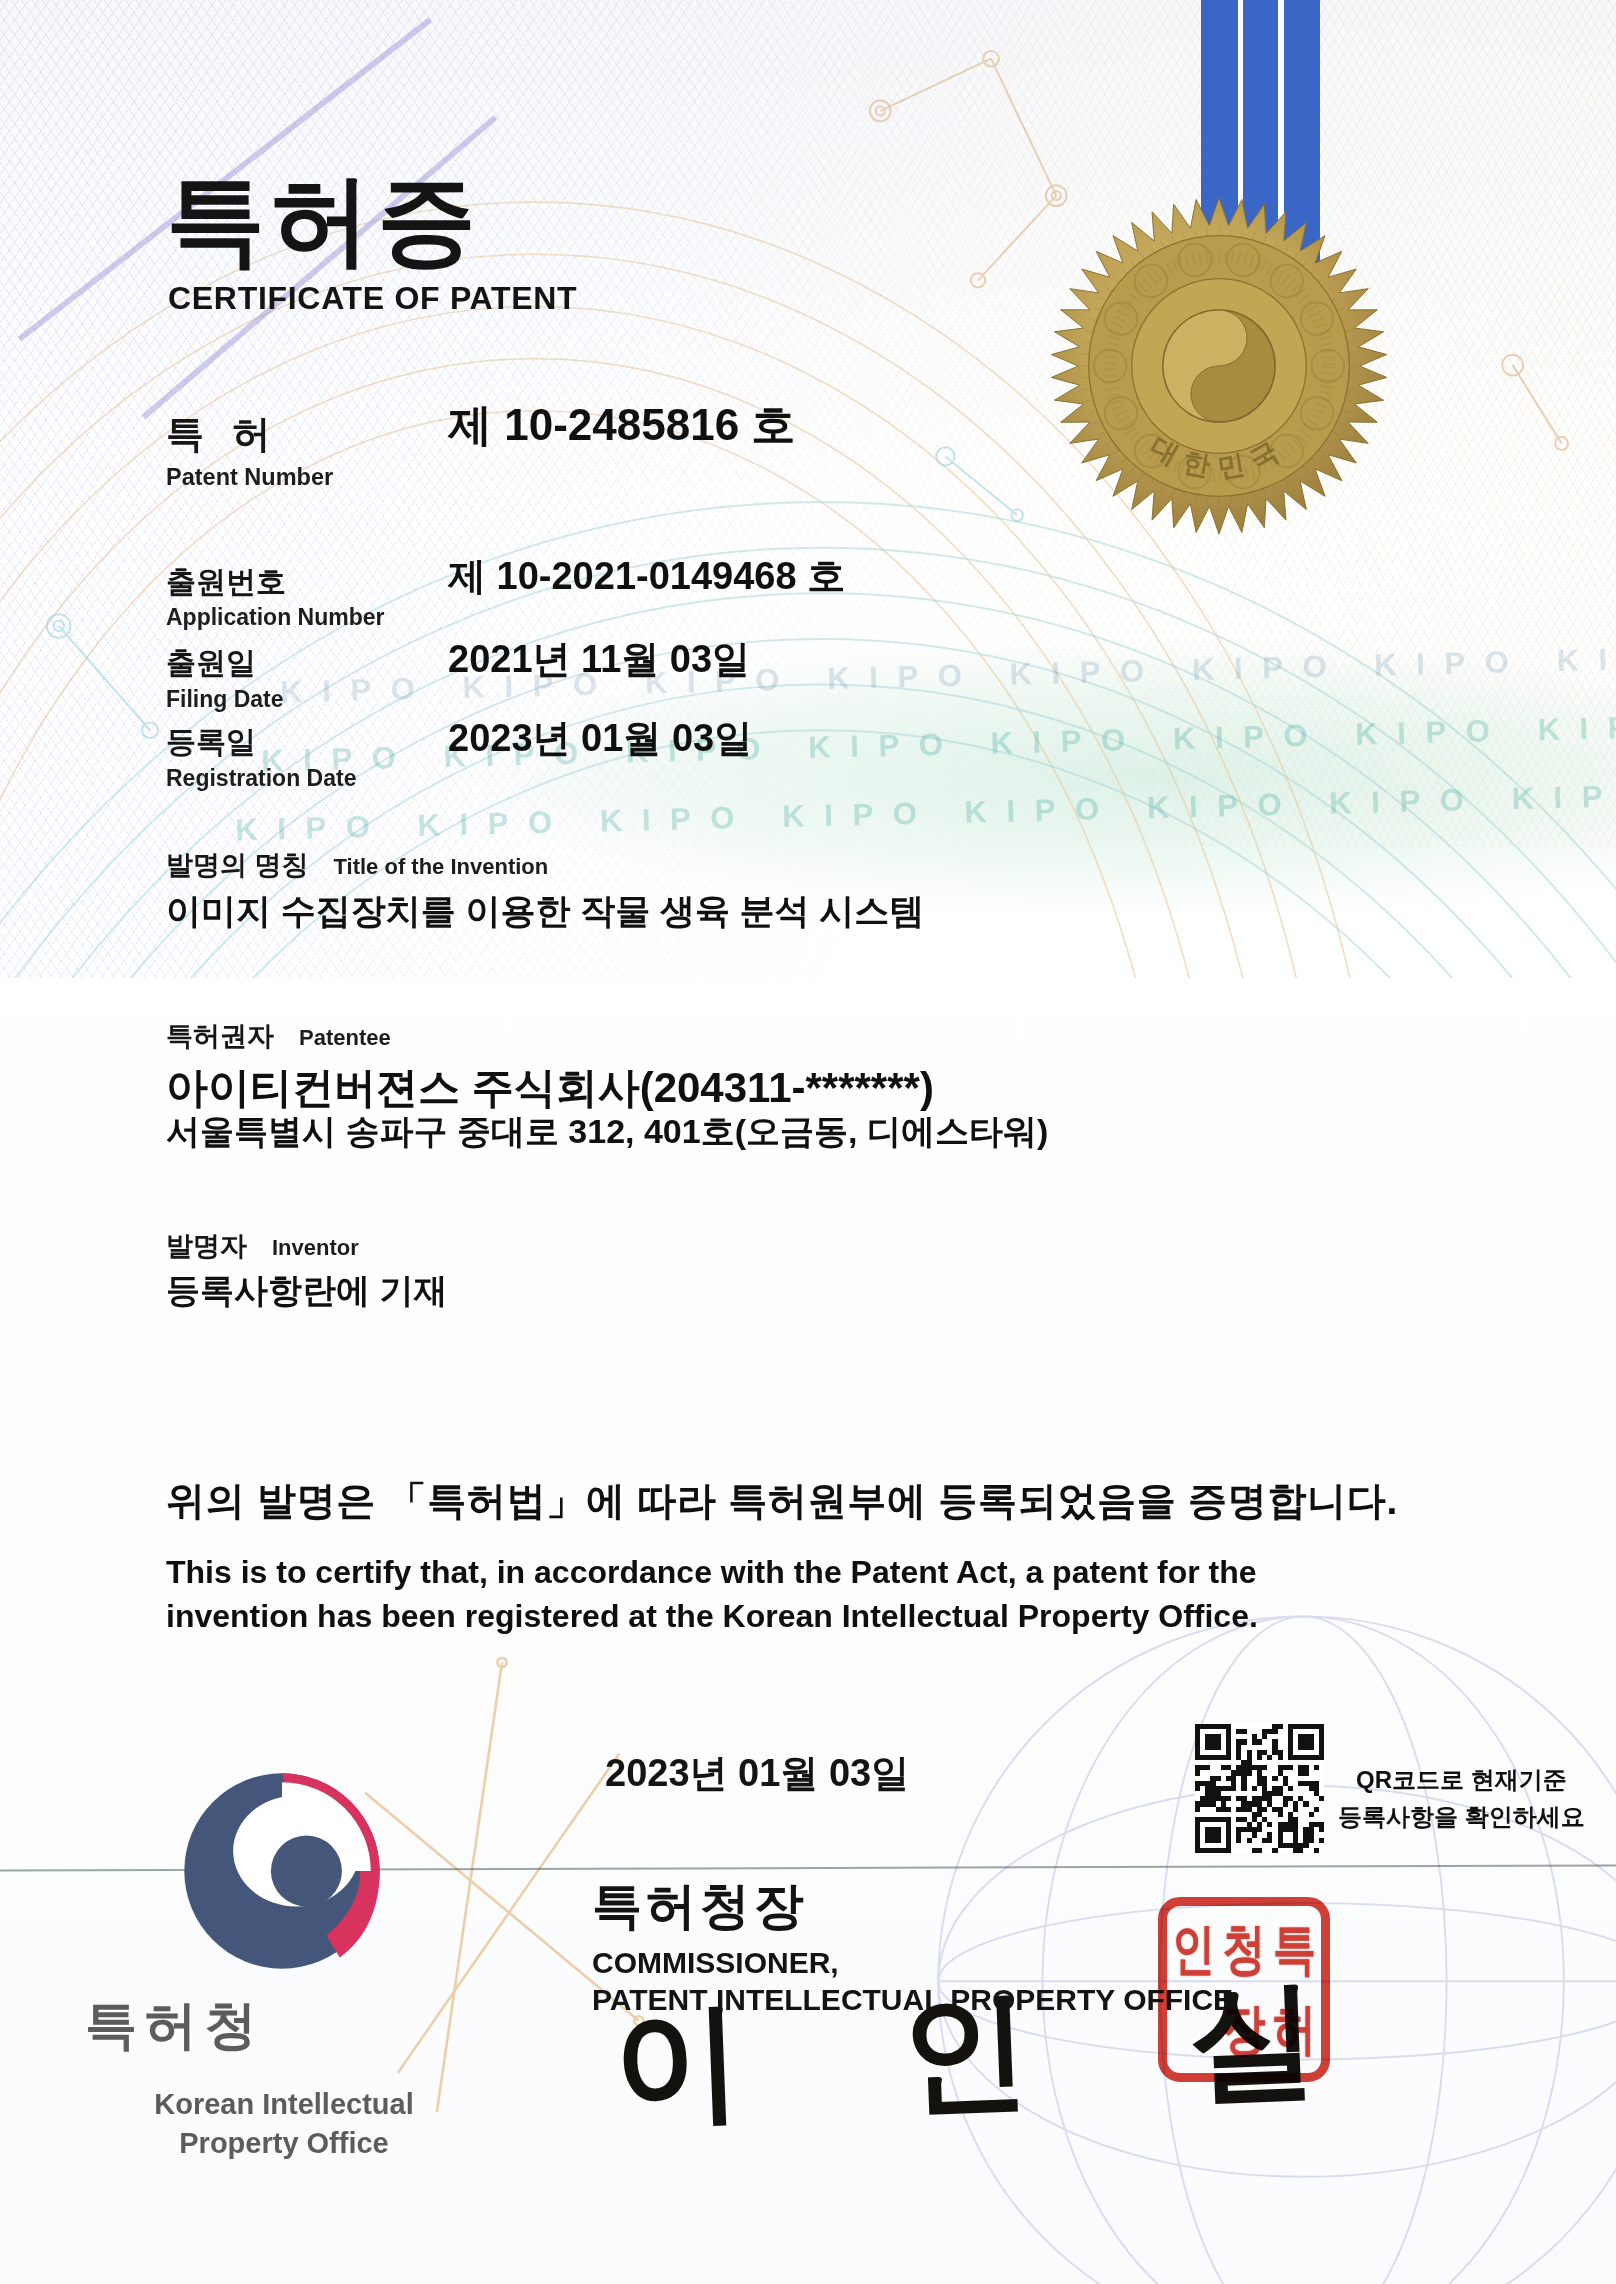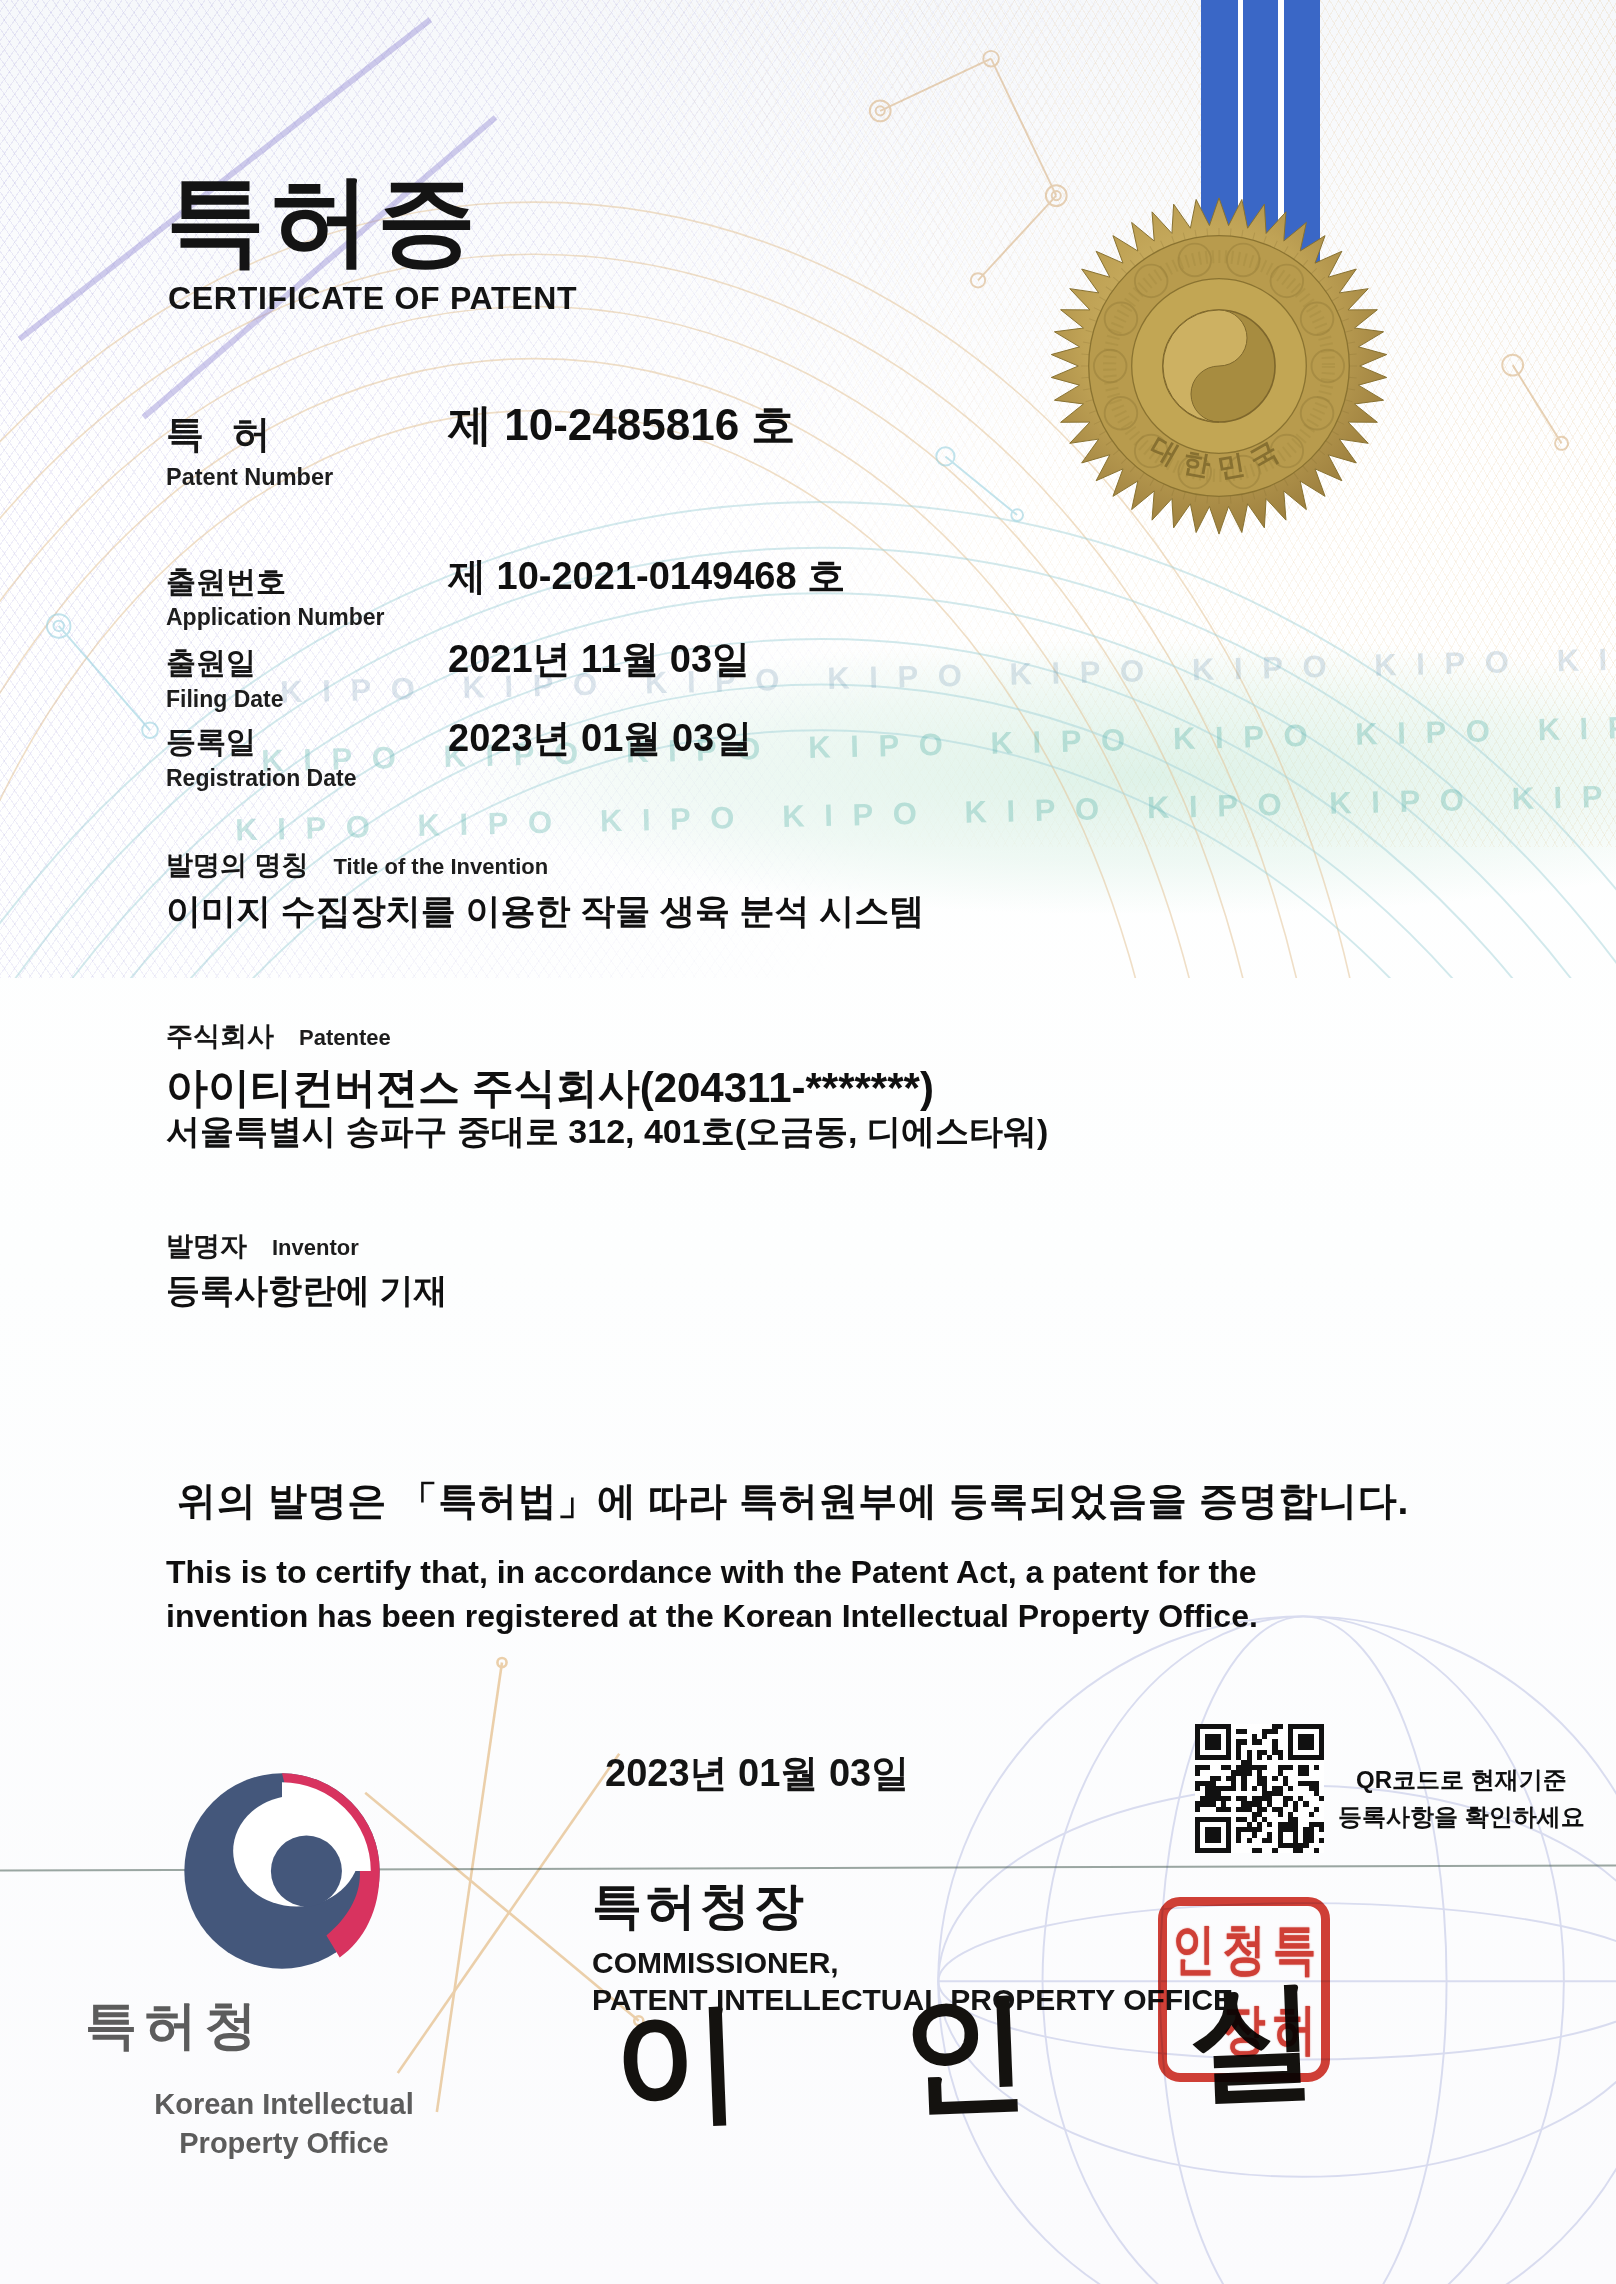--- a/index.html
+++ b/index.html
@@ -288,33 +288,33 @@
   <div class="abs lbl-en" style="left:166px;top:765px;font-size:23px;">Registration Date</div>
   <div class="abs val" style="left:448px;top:713px;font-size:38px;">2023년 01월 03일</div>
 
   <div class="abs sec-label" style="left:166px;top:847px;">
     <span class="lbl-ko" style="font-size:27px;">발명의 명칭</span>
     <span class="lbl-en" style="font-size:22px;">Title of the Invention</span>
   </div>
   <div class="abs val" style="left:166px;top:888px;font-size:35px;">이미지 수집장치를 이용한 작물 생육 분석 시스템</div>
 
   <div class="abs sec-label" style="left:166px;top:1018px;">
-    <span class="lbl-ko" style="font-size:27px;">주식회사</span>
+    <span class="lbl-ko" style="font-size:27px;">특허권자</span>
     <span class="lbl-en" style="font-size:22px;">Patentee</span>
   </div>
   <div class="abs val" style="left:166px;top:1060px;font-size:42px;">아이티컨버젼스 주식회사(204311-*******)</div>
   <div class="abs val" style="left:166px;top:1109px;font-size:34px;">서울특별시 송파구 중대로 312, 401호(오금동, 디에스타워)</div>
 
   <div class="abs sec-label" style="left:166px;top:1228px;">
     <span class="lbl-ko" style="font-size:27px;">발명자</span>
     <span class="lbl-en" style="font-size:22px;">Inventor</span>
   </div>
   <div class="abs val" style="left:166px;top:1268px;font-size:34px;">등록사항란에 기재</div>
 
-  <div class="abs stmt" style="left:177px;top:1474px;font-size:39px;letter-spacing:0.7px;">위의 발명은 「특허법」에 따라 특허원부에 등록되었음을 증명합니다.</div>
+  <div class="abs stmt" style="left:166px;top:1474px;font-size:39px;letter-spacing:0.7px;">위의 발명은 「특허법」에 따라 특허원부에 등록되었음을 증명합니다.</div>
   <div class="abs stmt" style="left:166px;top:1554px;font-size:32px;">This is to certify that, in accordance with the Patent Act, a patent for the</div>
   <div class="abs stmt" style="left:166px;top:1598px;font-size:32px;">invention has been registered at the Korean Intellectual Property Office.</div>
 
   <div class="abs" style="left:605px;top:1748px;font-size:38px;font-weight:600;">2023년 01월 03일</div>
 
   <svg class="abs qr" viewBox="0 0 25 25" shape-rendering="crispEdges">
     <rect width="25" height="25" fill="#ffffff"></rect>
     <g id="qr-modules" fill="#111111">
         <rect x="15" y="0" width="1" height="1"></rect>
         <rect x="16" y="0" width="1" height="1"></rect>

